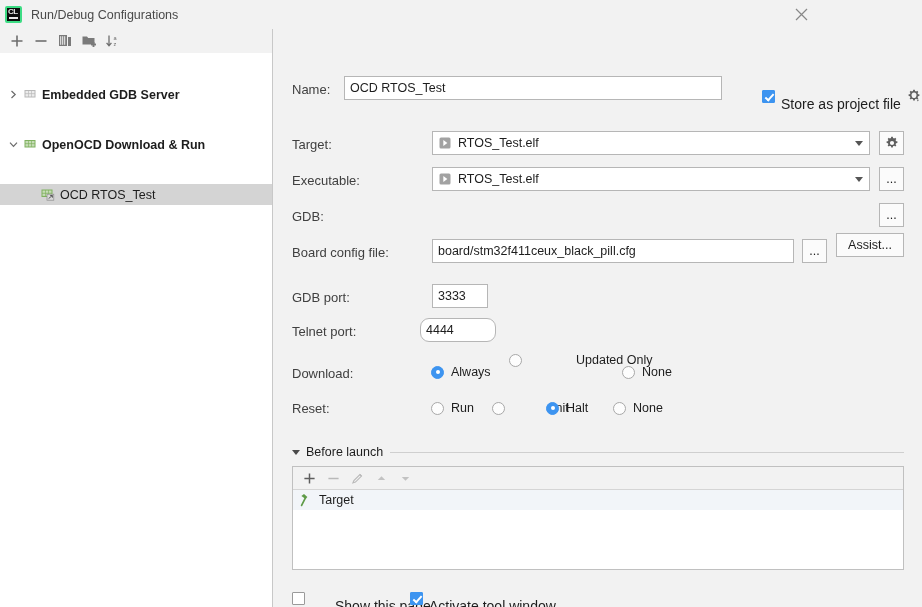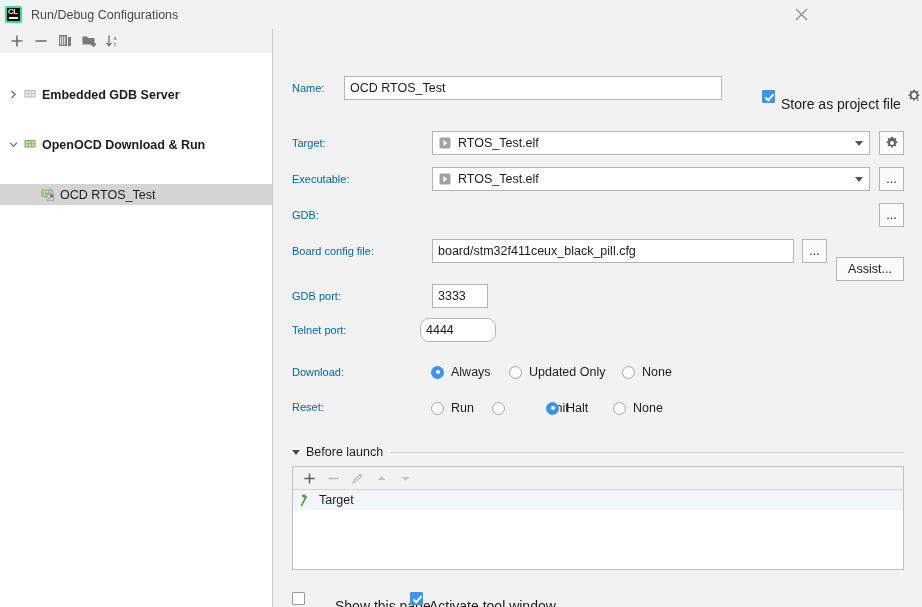--- a/index.html
+++ b/index.html
@@ -98,22 +98,22 @@
 
   
   #main {
     position: absolute; left: 274px; top: 29px;
     width: 648px; height: 578px;
     background: #f2f2f2;
   }
 
   .field-label {
     position: absolute;
-    font-size: 11px;
-    color: #0369a1;
+    font-size: 13px;
+    color: #404040;
     white-space: nowrap;
   }
 
   .txt {
     position: absolute;
     background: #ffffff;
     border: 1px solid #b6b6b6;
     height: 24px;
     font-size: 12.5px;
     font-family: "Liberation Sans", sans-serif;
@@ -438,34 +438,34 @@
     <span class="arrow"></span>
   </div>
   <div class="sq-btn" style="left:605px; top:138px; width:25px;">...</div>
 
   <div class="field-label" style="left:18px; top:180px;">GDB:</div>
   <div class="sq-btn" style="left:605px; top:174px; width:25px;">...</div>
 
   <div class="field-label" style="left:18px; top:216px;">Board config file:</div>
   <input class="txt" style="left: 158px; top: 210px; width: 362px;" value="board/stm32f411ceux_black_pill.cfg">
   <div class="sq-btn" style="left:528px; top:210px; width:25px;">...</div>
-  <div class="sq-btn" style="left:562px; top:228px; width:68px;">Assist...</div>
+  <div class="sq-btn" style="left:562px; top:204px; width:68px;">Assist...</div>
 
   <div class="field-label" style="left:18px; top:261px;">GDB port:</div>
   <input class="txt" style="left: 158px; top: 255px; width: 56px;" value="3333">
 
   <div class="field-label" style="left:18px; top:295px;">Telnet port:</div>
   <input class="txt" style="left: 146px; top: 289px; width: 76px; border-radius: 9px;" value="4444">
 
   <div class="field-label" style="left:18px; top:337px;">Download:</div>
   <div class="radio-wrap" style="left:157px; top:336px;">
     <span class="rad on"></span>
     <span class="radio-label">Always</span>
   </div>
-  <div class="radio-wrap" style="left:235px; top:336px;">
+  <div class="radio-wrap" style="left:235px; top:324px;gap:47px;">
     <span class="rad"></span>
     <span class="radio-label">Updated Only</span>
   </div>
   <div class="radio-wrap" style="left:348px; top:336px;">
     <span class="rad"></span>
     <span class="radio-label">None</span>
   </div>
 
   <div class="field-label" style="left:18px; top:372px;">Reset:</div>
   <div class="radio-wrap" style="left:157px; top:372px;">

